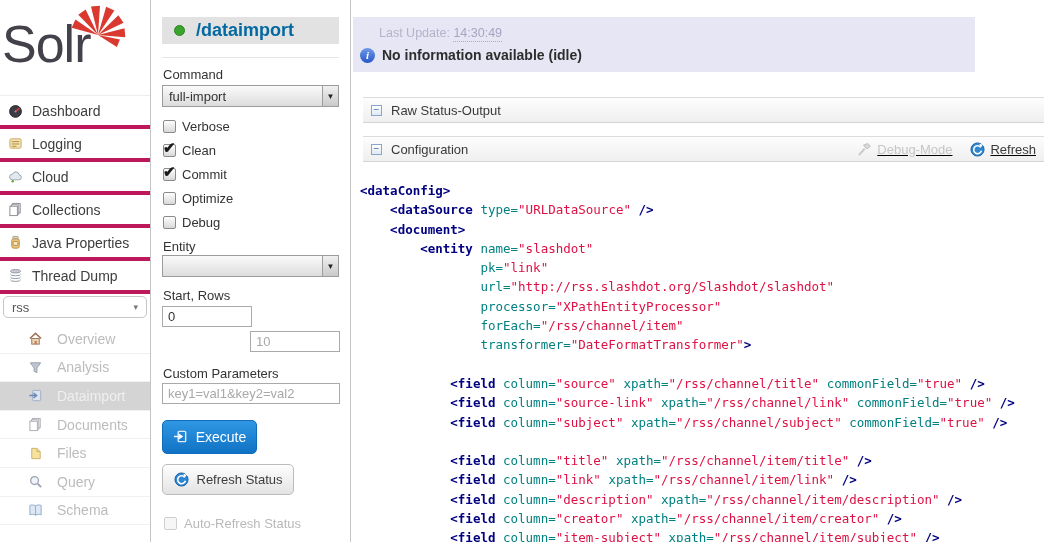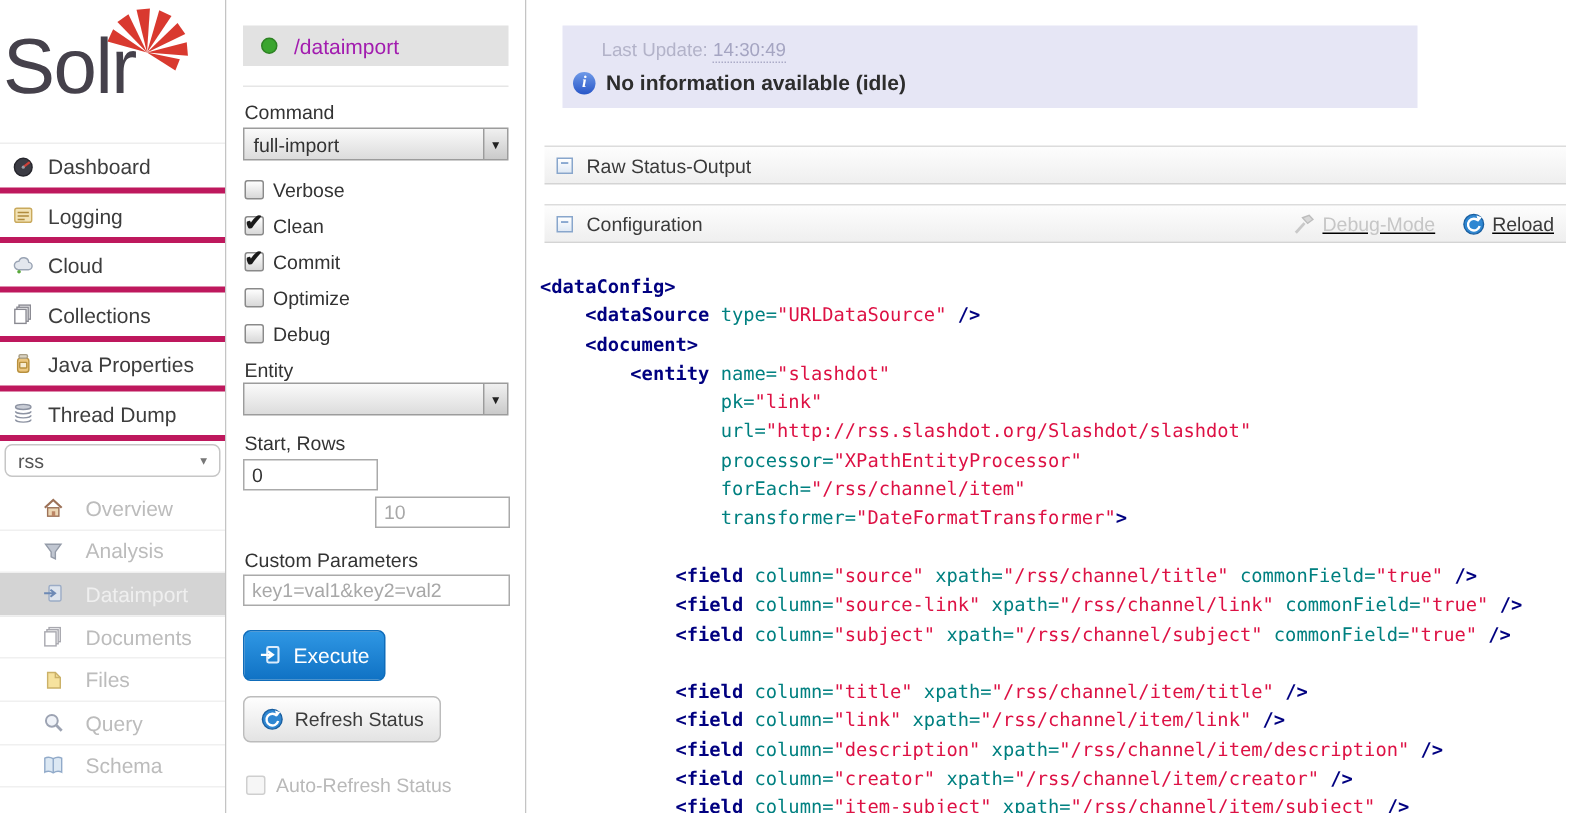--- a/index.html
+++ b/index.html
@@ -32,21 +32,21 @@
       padding-left:28px; gap:14px; font-size:14px; color:#bcbcbc; cursor:pointer; }
   .core-item .nav-icon { width:15px; height:15px; opacity:.85; }
   .core-item.active { background:#d4d4d4; color:#efefef; }
 
   
   #form-panel { position:absolute; left:151px; top:0; width:199px; height:542px;
       border-right:1px solid #c4c4c4; background:#fff; font-size:13px; }
   .fp-header { position:absolute; left:11px; top:17px; width:165px; height:27px; background:#e2e2e2;
       display:flex; align-items:center; gap:11px; padding-left:12px; }
   .dot { width:9px; height:9px; border-radius:50%; background:#3aa52e; border:1px solid #2d8223; flex:none; }
-  .fp-title { font-weight:normal; font-size:14px; color:#a21caf; }
+  .fp-title { font-weight:bold; font-size:18px; color:#0369a1; }
   .fp-sep { position:absolute; left:11px; top:57px; width:177px; height:1px; background:#e6e6e6; }
   .lbl { position:absolute; left:12px; color:#333; font-size:13px; }
   #lbl-command { top:67px; }  #lbl-entity { top:239px; }
   #lbl-startrows { top:288px; } #lbl-custom { top:366px; }
   .sel { position:absolute; left:11px; width:175px; height:20px; border:1px solid #9c9c9c;
       background:linear-gradient(#fafafa,#dcdcdc); display:flex; align-items:stretch; cursor:pointer; }
   #command-select { top:85px; } #entity-select { top:255px; }
   .sel-value { flex:1; display:flex; align-items:center; padding-left:6px; color:#333; overflow:hidden; }
   .sel-btn { width:15px; border-left:1px solid #9c9c9c; background:linear-gradient(#f0f0f0,#cacaca);
       display:flex; align-items:center; justify-content:center; font-size:8px; color:#222; }
@@ -69,21 +69,21 @@
       cursor:pointer; font-family:"Liberation Sans",sans-serif; }
   #refresh-btn { position:absolute; left:11px; top:464px; width:130px; height:29px;
       background:linear-gradient(#fefefe,#e3e3e3); border:1px solid #bcbcbc; border-radius:5px;
       color:#3c3c3c; font-size:13px; display:flex; align-items:center; justify-content:center; gap:7px;
       cursor:pointer; font-family:"Liberation Sans",sans-serif; }
   #auto-refresh { position:absolute; left:13px; top:516px; display:flex; align-items:center; gap:7px;
       color:#b9b9b9; font-size:13px; }
 
   
   #main { position:absolute; left:351px; top:0; width:701px; height:542px; background:#fff; }
-  #banner { position:absolute; left:24px; top:17px; width:570px; height:55px; background:#e6e6f5; }
+  #banner { position:absolute; left:2px; top:17px; width:622px; height:55px; background:#e6e6f5; }
   .lu { position:absolute; left:26px; top:9px; font-size:12.5px; color:#b3b3c9; }
   .lu-time { color:#a5a5c2; border-bottom:1px dotted #ababc8; padding-bottom:1px; }
   .status-line { position:absolute; left:7px; top:30px; display:flex; align-items:center; gap:7px; }
   .info-icon { width:15px; height:15px; border-radius:50%; background:linear-gradient(#6f9ae8,#2856c8);
       color:#fff; font-size:11px; font-weight:bold; font-style:italic;
       font-family:"Liberation Serif",serif; display:flex; align-items:center; justify-content:center; flex:none; }
   .status-text { font-size:14px; font-weight:bold; color:#2d2d2d; }
   .sec-head { position:absolute; left:12px; width:665px; height:24px;
       background:linear-gradient(#fdfdfd,#efefef); border-top:1px solid #dcdcdc;
       border-bottom:1px solid #d4d4d4; display:flex; align-items:center; padding:0 8px; gap:9px; cursor:pointer; }
@@ -367,20 +367,20 @@
           <span>Debug-Mode</span>
         </span>
         <span class="action">
           <span class="nav-icon">
             <svg viewBox="0 0 16 16" width="15" height="15">
                 <circle cx="8" cy="8" r="7" fill="#2f87d2" stroke="#1a5fa0"></circle>
                 <path d="M11.3 5.5 A4.2 4.2 0 1 0 12.2 9.3" fill="none" stroke="#fff" stroke-width="1.7"></path>
                 <path d="M10 1.8 L13.8 3 L11.1 6.2 Z" fill="#fff"></path>
               </svg>
           </span>
-          <span>Reload</span>
+          <span>Refresh</span>
         </span>
       </span>
     </div>
 
     <div id="code"><div class="cl"><span class="ct">&lt;dataConfig&gt;</span></div><div class="cl"><span class="cp">    </span><span class="ct">&lt;dataSource</span><span class="cp"> </span><span class="ca">type=</span><span class="cv">"URLDataSource"</span><span class="cp"> </span><span class="ct">/&gt;</span></div><div class="cl"><span class="cp">    </span><span class="ct">&lt;document&gt;</span></div><div class="cl"><span class="cp">        </span><span class="ct">&lt;entity</span><span class="cp"> </span><span class="ca">name=</span><span class="cv">"slashdot"</span></div><div class="cl"><span class="cp">                </span><span class="ca">pk=</span><span class="cv">"link"</span></div><div class="cl"><span class="cp">                </span><span class="ca">url=</span><span class="cv">"http://rss.slashdot.org/Slashdot/slashdot"</span></div><div class="cl"><span class="cp">                </span><span class="ca">processor=</span><span class="cv">"XPathEntityProcessor"</span></div><div class="cl"><span class="cp">                </span><span class="ca">forEach=</span><span class="cv">"/rss/channel/item"</span></div><div class="cl"><span class="cp">                </span><span class="ca">transformer=</span><span class="cv">"DateFormatTransformer"</span><span class="ct">&gt;</span></div><div class="cl"></div><div class="cl"><span class="cp">            </span><span class="ct">&lt;field</span><span class="cp"> </span><span class="ca">column=</span><span class="cv">"source"</span><span class="cp"> </span><span class="ca">xpath=</span><span class="cv">"/rss/channel/title"</span><span class="cp"> </span><span class="ca">commonField=</span><span class="cv">"true"</span><span class="cp"> </span><span class="ct">/&gt;</span></div><div class="cl"><span class="cp">            </span><span class="ct">&lt;field</span><span class="cp"> </span><span class="ca">column=</span><span class="cv">"source-link"</span><span class="cp"> </span><span class="ca">xpath=</span><span class="cv">"/rss/channel/link"</span><span class="cp"> </span><span class="ca">commonField=</span><span class="cv">"true"</span><span class="cp"> </span><span class="ct">/&gt;</span></div><div class="cl"><span class="cp">            </span><span class="ct">&lt;field</span><span class="cp"> </span><span class="ca">column=</span><span class="cv">"subject"</span><span class="cp"> </span><span class="ca">xpath=</span><span class="cv">"/rss/channel/subject"</span><span class="cp"> </span><span class="ca">commonField=</span><span class="cv">"true"</span><span class="cp"> </span><span class="ct">/&gt;</span></div><div class="cl"></div><div class="cl"><span class="cp">            </span><span class="ct">&lt;field</span><span class="cp"> </span><span class="ca">column=</span><span class="cv">"title"</span><span class="cp"> </span><span class="ca">xpath=</span><span class="cv">"/rss/channel/item/title"</span><span class="cp"> </span><span class="ct">/&gt;</span></div><div class="cl"><span class="cp">            </span><span class="ct">&lt;field</span><span class="cp"> </span><span class="ca">column=</span><span class="cv">"link"</span><span class="cp"> </span><span class="ca">xpath=</span><span class="cv">"/rss/channel/item/link"</span><span class="cp"> </span><span class="ct">/&gt;</span></div><div class="cl"><span class="cp">            </span><span class="ct">&lt;field</span><span class="cp"> </span><span class="ca">column=</span><span class="cv">"description"</span><span class="cp"> </span><span class="ca">xpath=</span><span class="cv">"/rss/channel/item/description"</span><span class="cp"> </span><span class="ct">/&gt;</span></div><div class="cl"><span class="cp">            </span><span class="ct">&lt;field</span><span class="cp"> </span><span class="ca">column=</span><span class="cv">"creator"</span><span class="cp"> </span><span class="ca">xpath=</span><span class="cv">"/rss/channel/item/creator"</span><span class="cp"> </span><span class="ct">/&gt;</span></div><div class="cl"><span class="cp">            </span><span class="ct">&lt;field</span><span class="cp"> </span><span class="ca">column=</span><span class="cv">"item-subject"</span><span class="cp"> </span><span class="ca">xpath=</span><span class="cv">"/rss/channel/item/subject"</span><span class="cp"> </span><span class="ct">/&gt;</span></div></div>
   </section>
 </div>
 
 </body></html>

